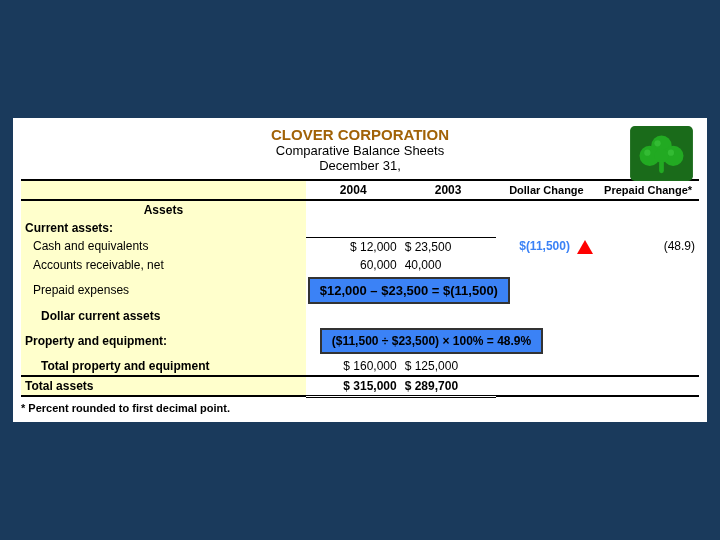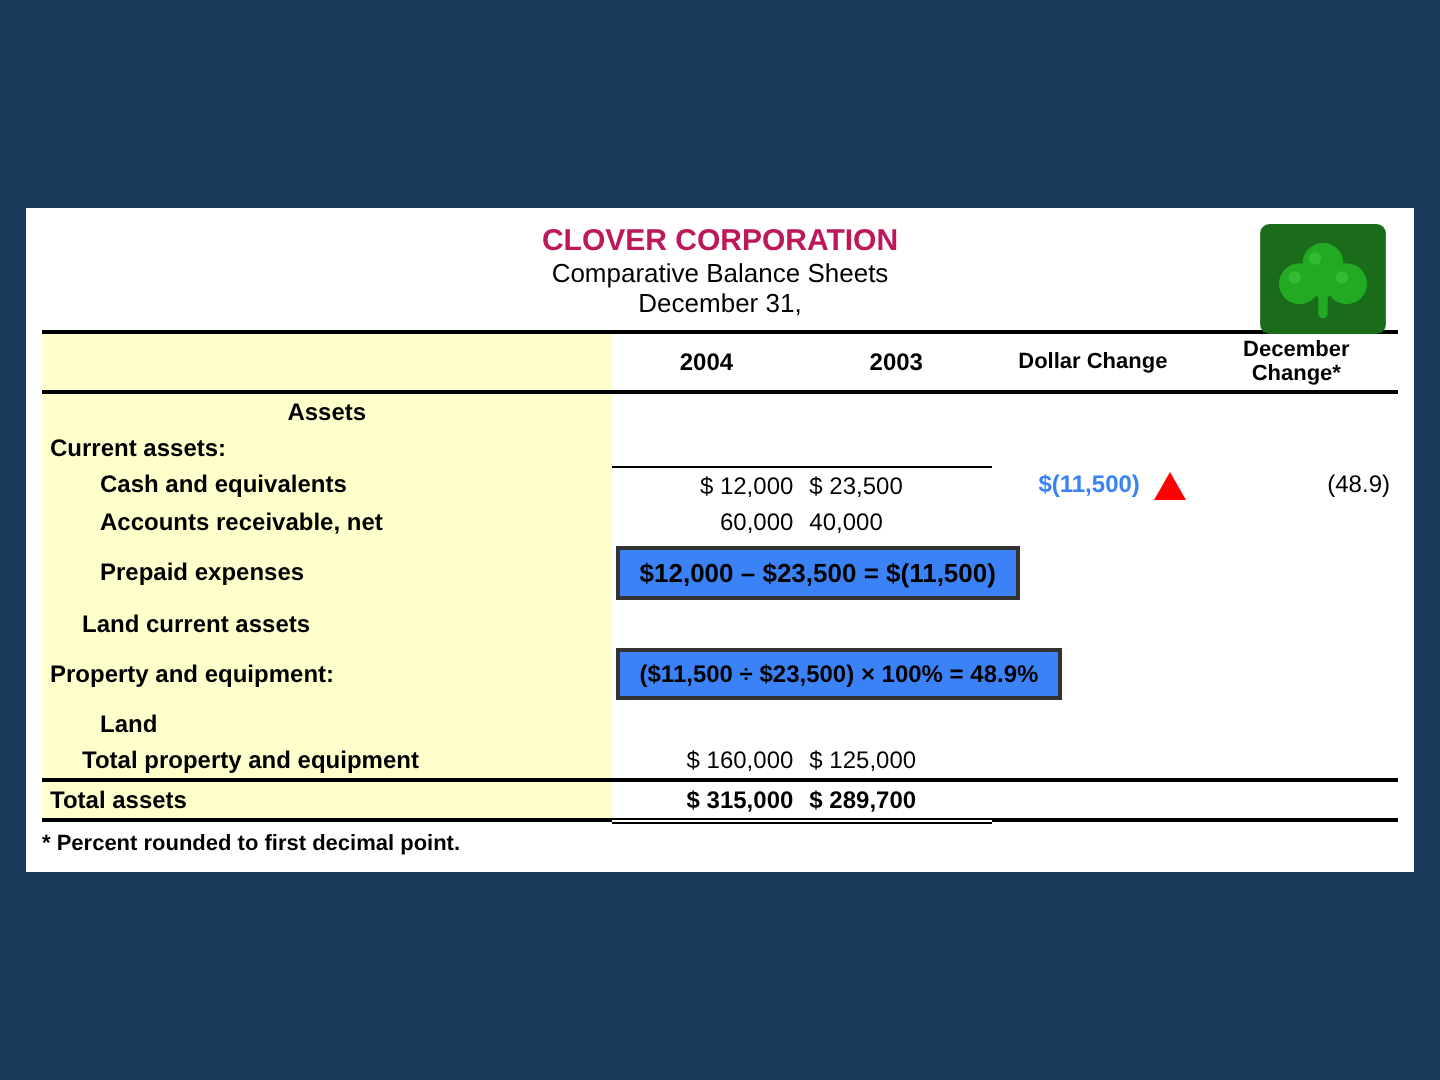--- a/index.html
+++ b/index.html
@@ -34,21 +34,21 @@
       align-items: flex-start;
       position: relative;
       margin-bottom: 6px;
     }
     .title-block {
       text-align: center;
     }
     .title-block .main-title {
       font-size: 15px;
       font-weight: bold;
-      color: #be185d;
+      color: #a16207;
     }
     .title-block .sub-title {
       font-size: 13px;
       color: #000;
     }
     .shamrock {
       position: absolute;
       right: 0;
       top: 0;
       width: 70px;
@@ -70,21 +70,21 @@
     .col-dollar { width: 15%; text-align: right; }
     .col-percent { width: 15%; text-align: right; }
 
     .header-row td {
       font-weight: bold;
       text-align: center;
       border-bottom: 2px solid #000;
       border-top: 2px solid #000;
     }
     .header-row .col-label { background: #ffffcc; }
-    .indent-1 { padding-left: 29px; font-weight: bold; }
+    .indent-1 { padding-left: 12px; }
     .indent-2 { padding-left: 20px; }
 
     .yellow-bg { background-color: #ffffcc; }
 
     .highlight-red {
       color: #3b82f6;
       font-weight: bold;
     }
 
     .callout-box {
@@ -94,21 +94,21 @@
       font-size: 13px;
       font-weight: bold;
       color: #000;
       display: inline-block;
       position: relative;
     }
     .callout-cell {
       padding: 3px 2px;
     }
     .formula-cell {
-      padding: 3px 2px;
+      padding: 3px 14px;
       font-size: 12px;
     }
 
     .arrow-up {
       display: inline-block;
       width: 0;
       height: 0;
       border-left: 8px solid transparent;
       border-right: 8px solid transparent;
       border-bottom: 14px solid red;
@@ -164,21 +164,21 @@
         <col style="width:15%">
         <col style="width:15%">
       </colgroup>
 
       <tbody>
           <tr class="header-row">
         <td class="col-label yellow-bg"></td>
         <td class="col-2004">2004</td>
         <td class="col-2003">2003</td>
         <td class="col-dollar" style="font-size:11px;">Dollar Change</td>
-        <td class="col-percent" style="font-size:11px;">December Change*</td>
+        <td class="col-percent" style="font-size:11px;">Prepaid Change*</td>
       </tr>
 
       <tr>
         <td class="col-label yellow-bg" style="text-align:center; font-weight:bold;">Assets</td>
         <td></td>
             <td></td>
             <td></td>
             <td></td>
       </tr>
 
@@ -219,38 +219,31 @@
 
 
       <tr>
         <td class="col-label yellow-bg indent-1">Prepaid expenses</td>
         <td colspan="4" class="callout-cell">
           <div class="callout-box">$12,000 – $23,500 = $(11,500)</div>
         </td>
       </tr>
 
       <tr>
-        <td class="col-label yellow-bg indent-2" style="font-weight:bold;">Land current assets</td>
+        <td class="col-label yellow-bg indent-2" style="font-weight:bold;">Dollar current assets</td>
         <td colspan="4"></td>
       </tr>
 
       <tr>
         <td class="col-label yellow-bg" style="font-weight:bold;">Property and equipment:</td>
         <td colspan="4" class="formula-cell">
           <div class="callout-box" style="font-size:12px;">($11,500 ÷ $23,500) × 100% = 48.9%</div>
         </td>
       </tr>
 
-      <tr>
-        <td class="col-label yellow-bg indent-1">Land</td>
-        <td></td>
-            <td></td>
-            <td></td>
-            <td></td>
-      </tr>
 
 
       <tr>
         <td class="col-label yellow-bg indent-2" style="font-weight:bold;">Total property and equipment</td>
         <td class="col-2004" style="border-bottom:1px solid #000;">$ 160,000</td>
         <td class="col-2003" style="border-bottom:1px solid #000;">$ 125,000</td>
         <td></td>
             <td></td>
       </tr>
 

